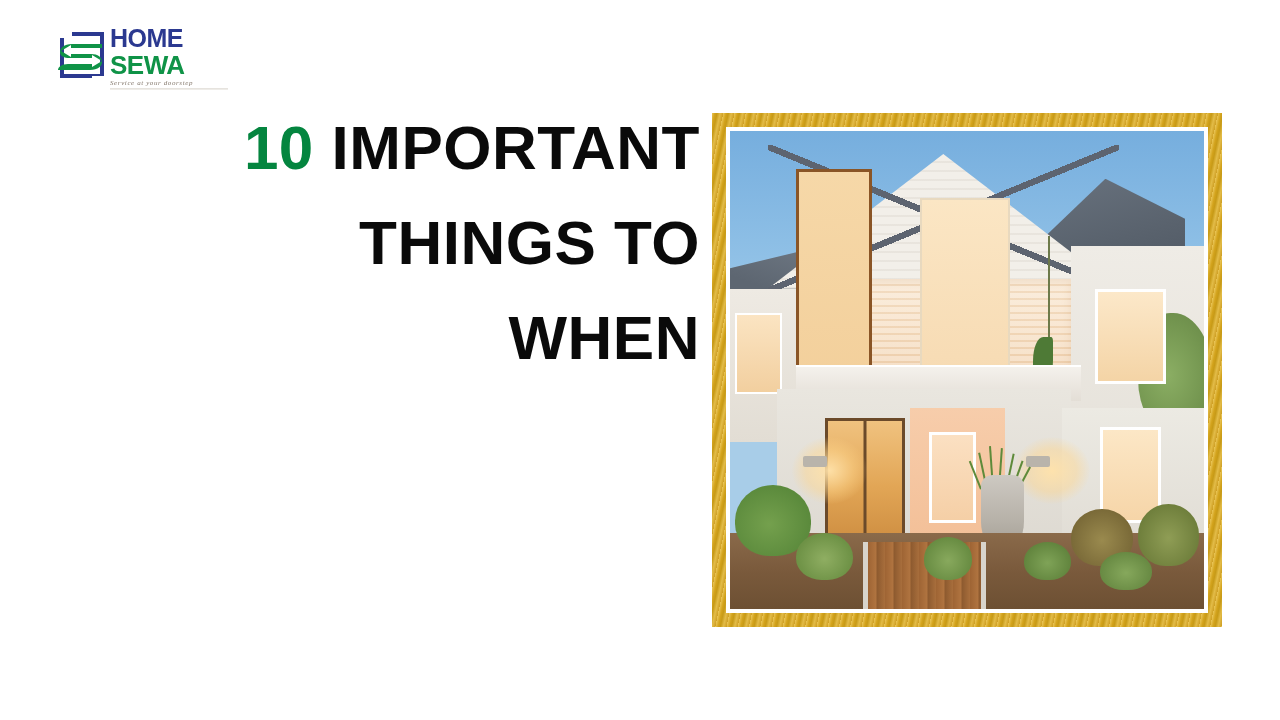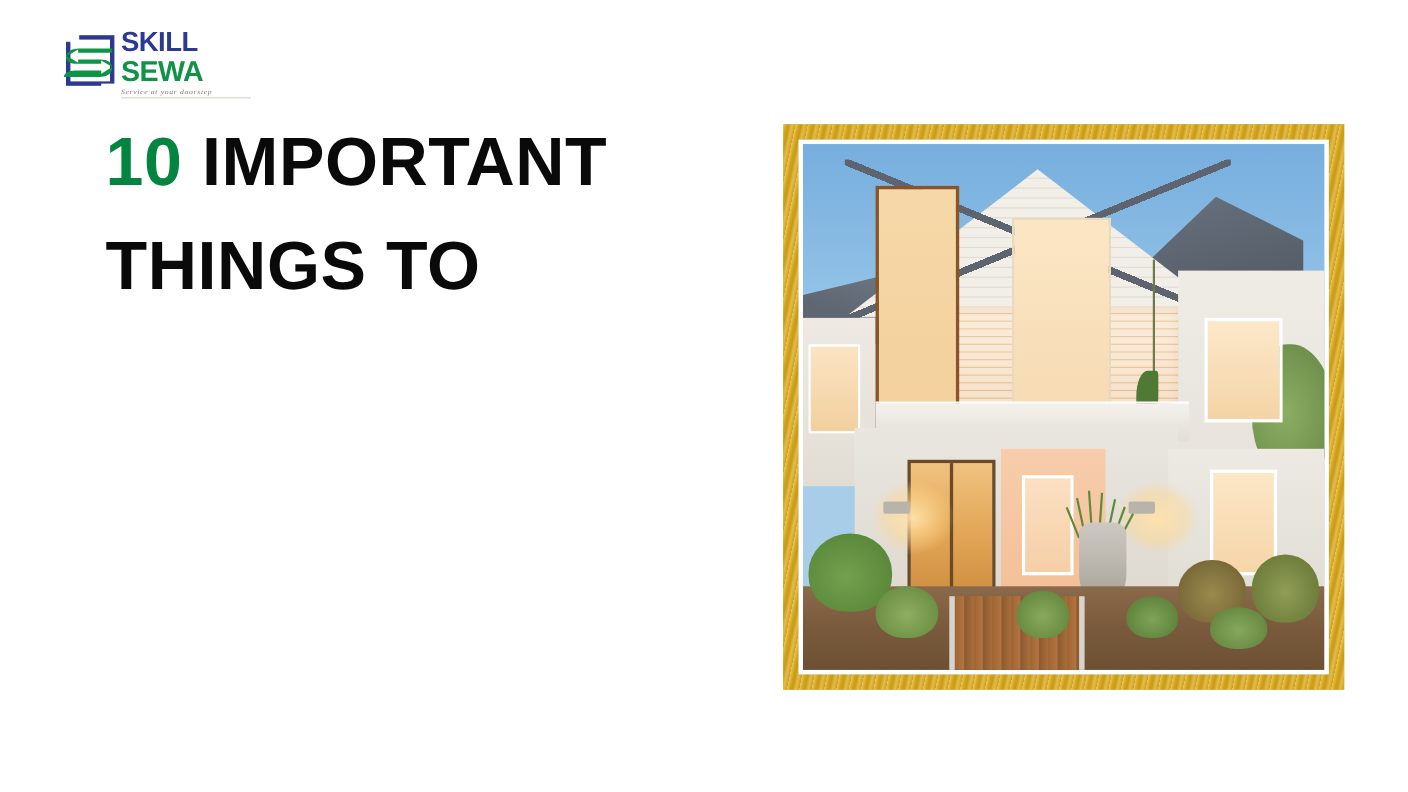--- a/index.html
+++ b/index.html
@@ -105,21 +105,21 @@
     transform: scaleY(0.85);
     transform-origin: left top;
   }
 
   
   .headline {
     position: absolute;
     left: 96px;
     top: 100px;
     width: 604px;
-    text-align: left;
+    text-align: right;
   }
   .headline-line {
     font-family: "Liberation Sans", sans-serif;
     font-weight: bold;
     font-size: 62px;
     line-height: 95px;
     letter-spacing: 0.5px;
     white-space: nowrap;
     display: block;
   }
@@ -445,35 +445,36 @@
   <div class="logo-mark">
     <div class="bracket"></div>
     <div class="notch-top"></div>
     <div class="notch-bottom"></div>
     <svg class="s-glyph" viewBox="0 0 46 30">
       <path d="M44 2 H14 C6 2 2 6 2 10 C2 14 6 16 12 16 H34 V13 L44 19 L34 25 V22 H10 C4 22 0 25 0 28 H32 C40 28 44 24 44 20 C44 15 40 12 33 12 H13 V15 L3 9 L13 3 V6 H44 Z" fill="#0f9347"></path>
     </svg>
   </div>
 
   <div class="logo-words">
-    <span class="logo-skill">SKILL</span>
+    <span class="logo-skill">HOME</span>
     <span class="logo-sewa">SEWA</span>
     <span class="logo-tagline">Service at your doorstep</span>
   </div>
 </div>
 
 <div class="headline">
 
   <span class="headline-line">
     <span class="hl-num">10</span><span class="hl-dark"> IMPORTANT</span>
   </span>
 
   <span class="headline-line hl-dark">THINGS TO</span>
 
 
+  <span class="headline-line hl-dark">WHEN</span>
 
 
 </div>
 
 <div class="photo-frame">
   <div class="photo-inner">
     <div class="photo">
 
       <div class="sky"></div>
 

